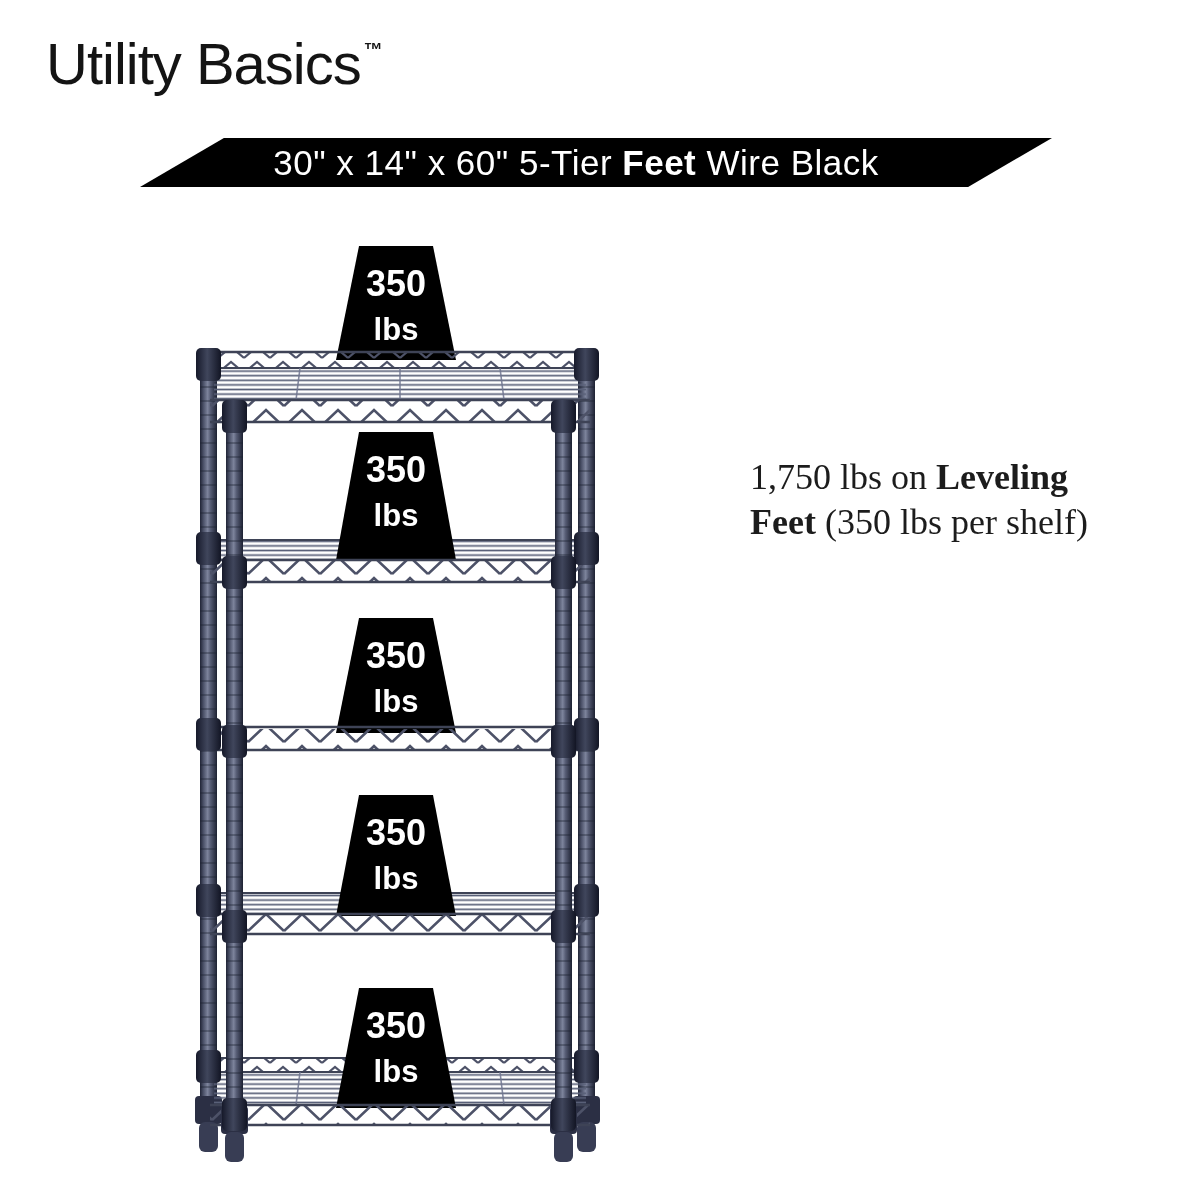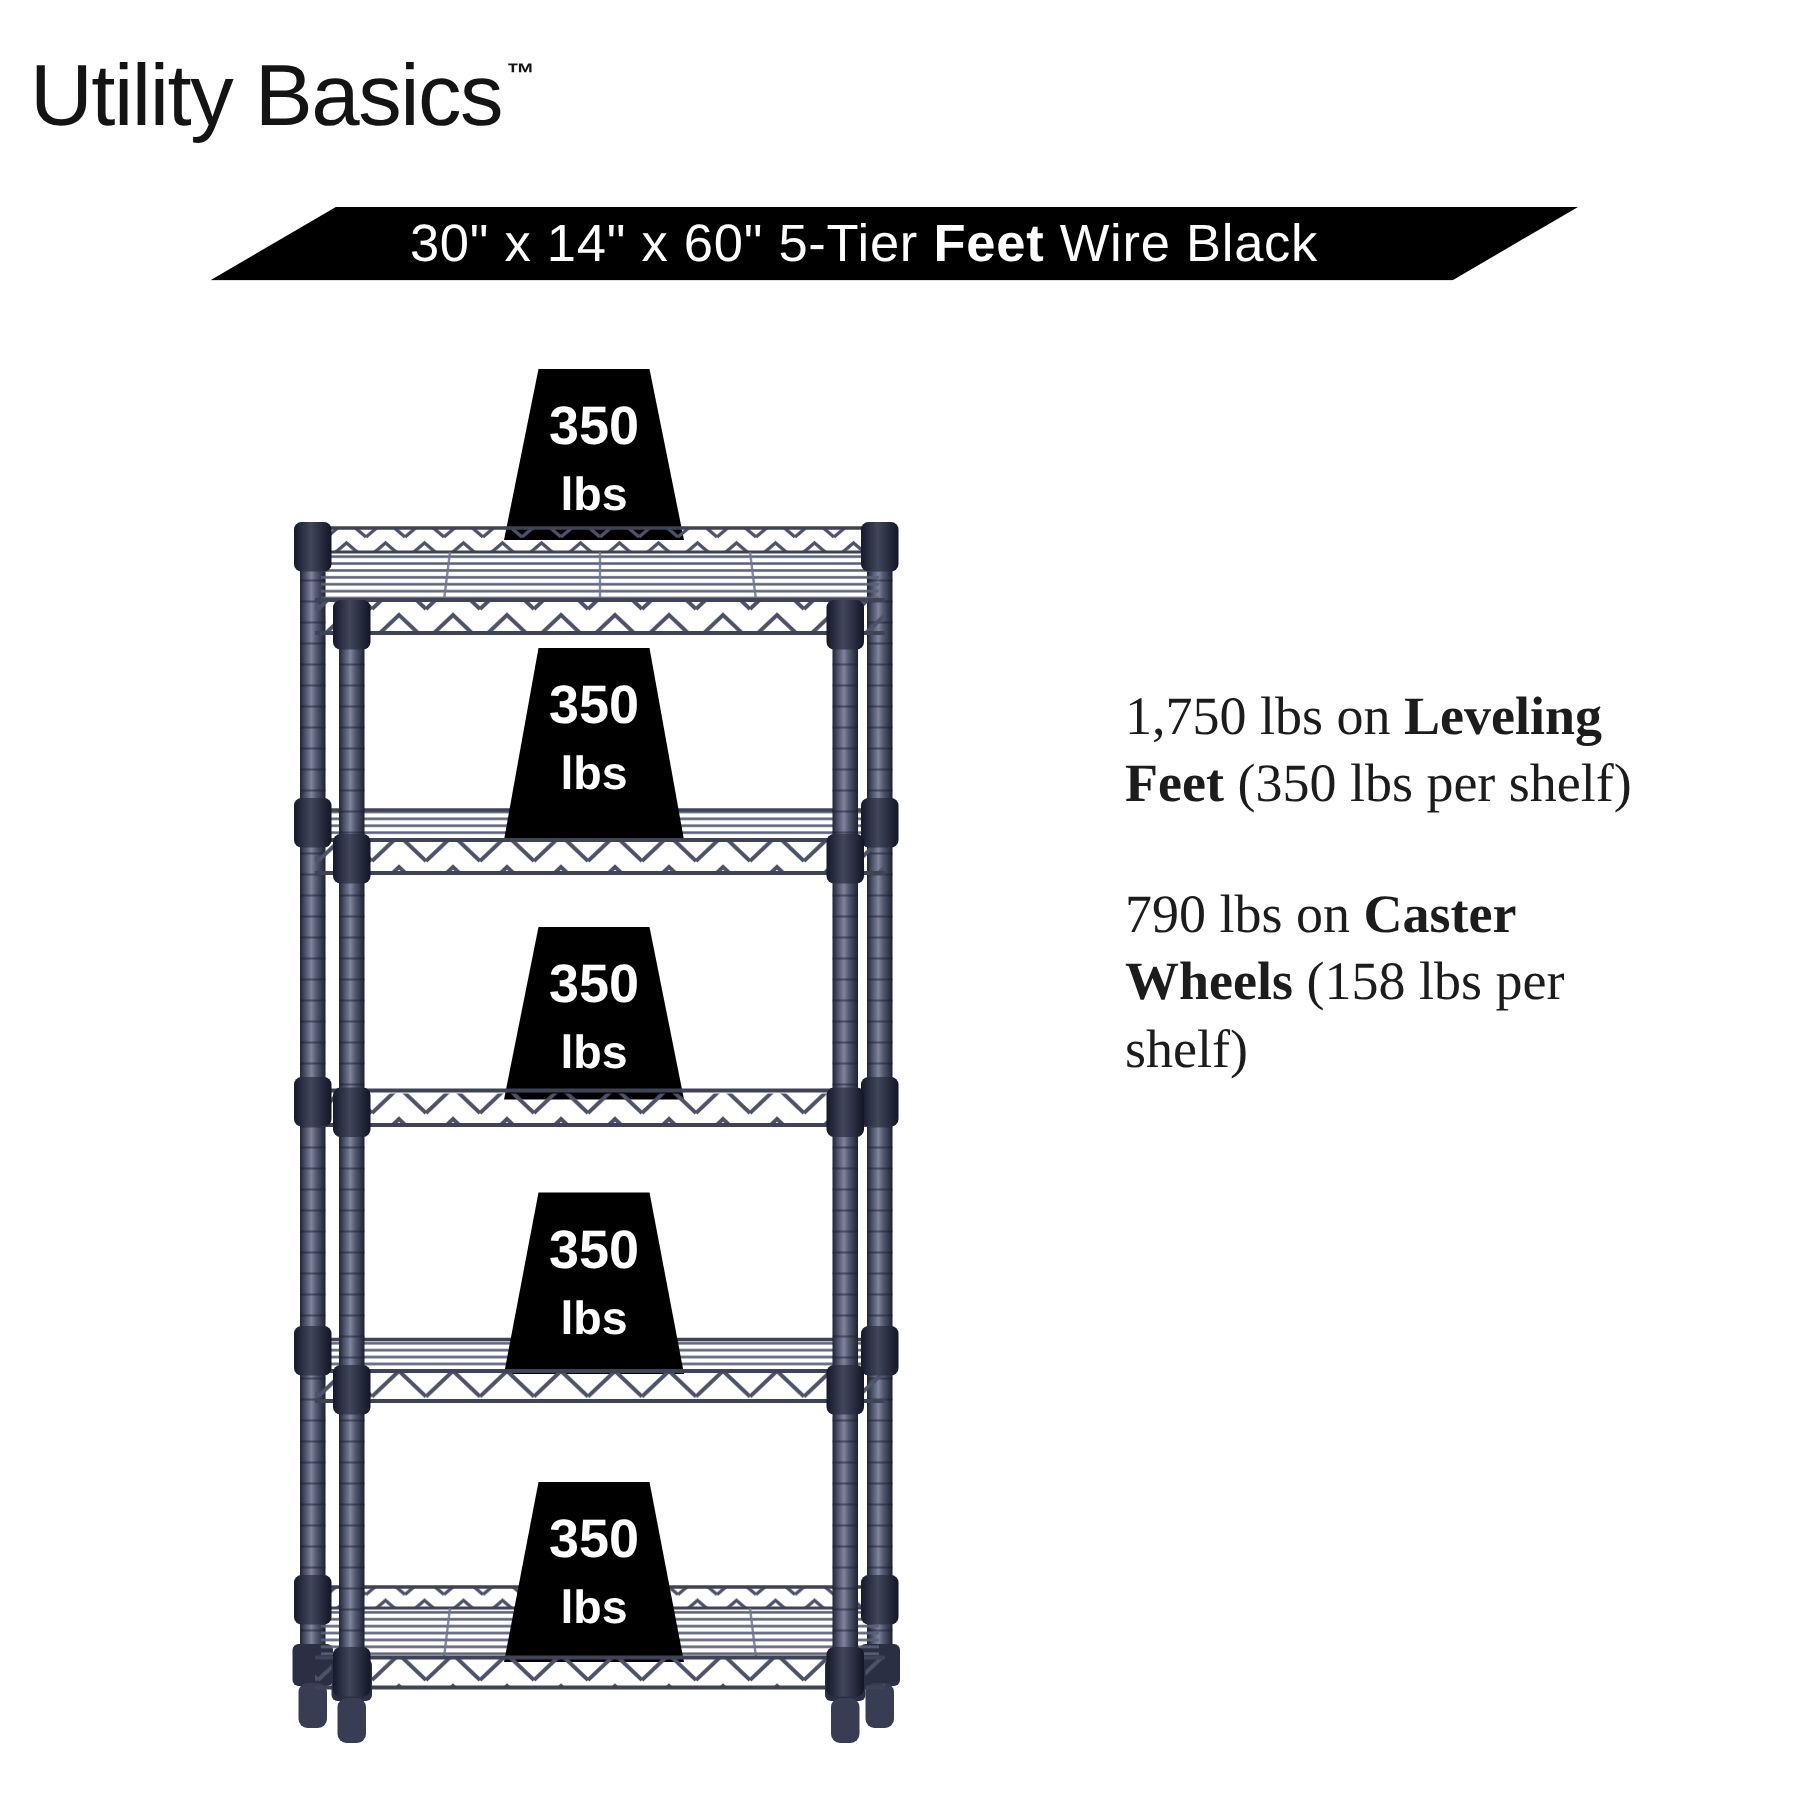--- a/index.html
+++ b/index.html
@@ -1,20 +1,20 @@
 <!DOCTYPE html>
 <html><head>
 <meta charset="utf-8">
 <style>
   * { margin: 0; padding: 0; box-sizing: border-box; }
   html, body { width: 1200px; height: 1200px; background: #ffffff; }
   body { position: relative; overflow: hidden; font-family: "Liberation Sans", sans-serif; }
 
   .logo {
-    position: absolute; left: 20px; top: 30px;
+    position: absolute; left: 46px; top: 30px;
     font-size: 58px; font-weight: 400; color: #141414;
     letter-spacing: -1px; white-space: nowrap;
   }
   .logo .tm { font-size: 19px; font-weight: 600; position: relative; top: -28px; margin-left: 3px; letter-spacing: 0; }
 
   .banner {
     position: absolute; left: 140px; top: 138px; width: 912px; height: 49px;
     background: #000000;
     clip-path: polygon(9.2% 0, 100% 0, 90.8% 100%, 0 100%);
     display: flex; align-items: center; justify-content: center;
@@ -199,14 +199,13 @@
     <rect x="411" y="160" width="25" height="33" rx="5" fill="url(#cg)"></rect>
     <rect x="411" y="316" width="25" height="33" rx="5" fill="url(#cg)"></rect>
     <rect x="411" y="485" width="25" height="33" rx="5" fill="url(#cg)"></rect>
     <rect x="411" y="670" width="25" height="33" rx="5" fill="url(#cg)"></rect>
     <rect x="411" y="858" width="25" height="33" rx="5" fill="url(#cg)"></rect>
   </g>
 </svg>
 
 <div class="info">
   <p><span>1,750 lbs on </span><strong>Leveling Feet</strong><span> (350 lbs per shelf)</span></p>
-  <p><span>790 lbs on </span><strong>Caster Wheels</strong><span> (158 lbs per shelf)</span></p>
 </div>
 
 </body></html>

